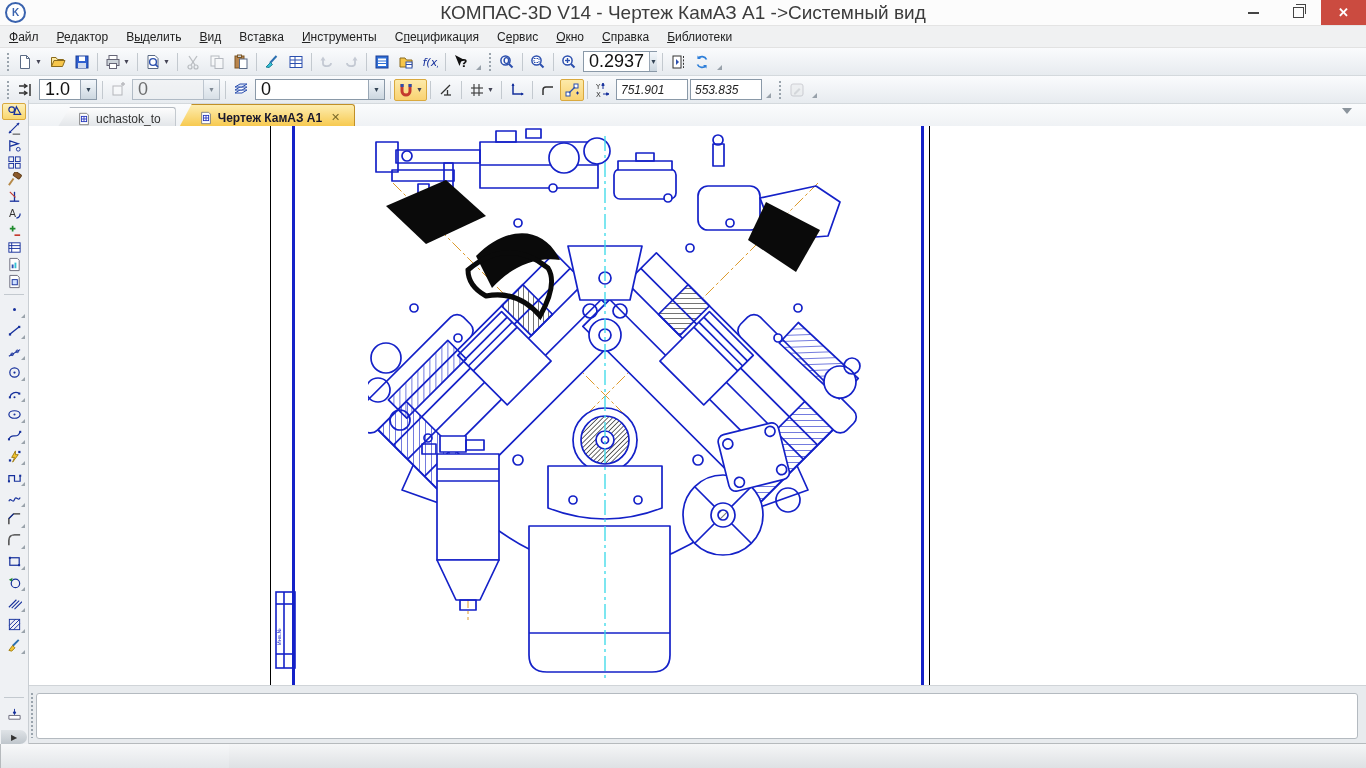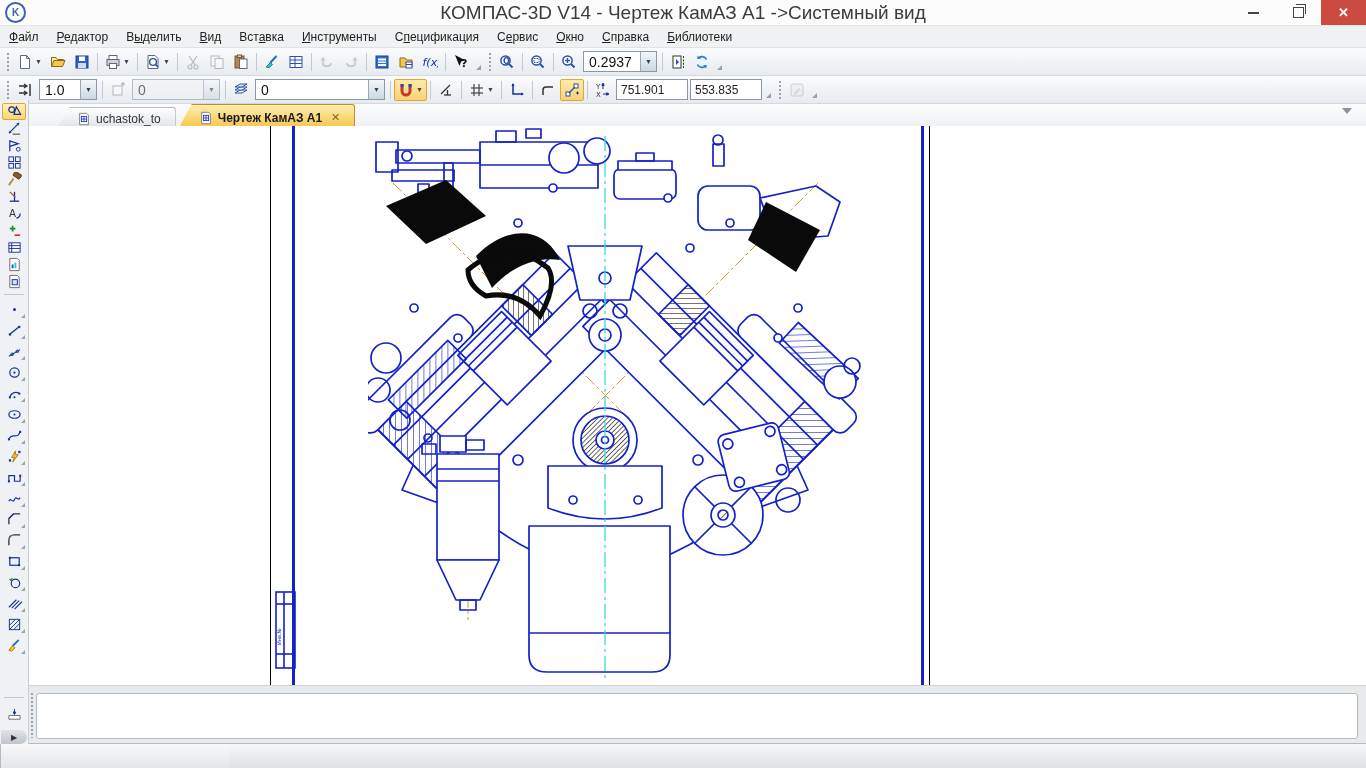--- a/index.html
+++ b/index.html
@@ -28,23 +28,23 @@
   .endcap{width:9px;height:20px;position:relative;margin-right:2px;}
   .endcap::after{content:"";position:absolute;right:1px;bottom:2px;border-left:5px solid transparent;border-bottom:5px solid #98a1aa;}
   .tbtn{width:24px;height:22px;border:1px solid transparent;background:transparent;display:flex;align-items:center;justify-content:center;padding:0;position:relative;border-radius:2px;}
   .tbtn.on{background:linear-gradient(#fdeaa9,#f9d272);border-color:#d9a93f;}
   .tbtn.dis{opacity:.42;filter:grayscale(55%);}
   .tbtn .ic{width:16px;height:16px;}
   .tbtn.w-arr{width:33px;}
   .tbtn .arr{font-size:7px;color:#445;margin-left:2px;}
   .combo{height:19px;border:1px solid #8a99a8;background:#fff;display:flex;align-items:center;margin:0 2px;}
   .combo.dis{background:#eef0f2;opacity:.6;}
-  .combo .val{padding:0 5px;flex:1;font-size:14px;color:#111;white-space:nowrap;}
+  .combo .val{padding:0 5px;flex:1;font-size:18px;color:#111;white-space:nowrap;}
   .combo .cbtn{width:15px;align-self:stretch;background:linear-gradient(#f3f7fb,#ccd7e0);border-left:1px solid #9aa7b5;display:flex;align-items:center;justify-content:center;font-size:7px;color:#345;}
-  .nfield{width:62px;height:19px;border:1px solid #8a99a8;background:#fff;font-size:12px;display:flex;align-items:center;padding:0 4px;margin:0 1px;}
+  .nfield{width:62px;height:19px;border:1px solid #8a99a8;background:#fff;font-size:12px;display:flex;align-items:center;padding:0 4px;margin:0 1px;font-style:italic;}
   
   .tabbar{height:26px;background:linear-gradient(#fbfcfd,#edf0f3);border-bottom:1px solid #8a8f94;display:flex;align-items:flex-end;padding-left:56px;position:relative;}
   .tab{height:22px;display:flex;align-items:center;gap:5px;padding:0 14px 0 20px;margin-right:2px;font-size:12px;color:#333;
        background:linear-gradient(#fdfdfd,#dde1e5);border:1px solid #b4bac1;border-bottom:none;
        clip-path:polygon(14px 0,100% 0,100% 100%,0 100%);border-radius:3px 3px 0 0;}
   .tab.active{height:25px;background:linear-gradient(#fdedb0,#f6c33e);font-weight:bold;color:#17172e;border-color:#c08f27;}
   .tab .close{display:none;color:#7a6a2a;font-size:11px;font-weight:bold;margin-left:4px;}
   .tab .close.show{display:inline;}
   .tab .dicon{width:14px;height:14px;}
   .tablist-arrow{position:absolute;right:14px;top:6px;width:0;height:0;border-left:5px solid transparent;border-right:5px solid transparent;border-top:6px solid #8b949c;}

